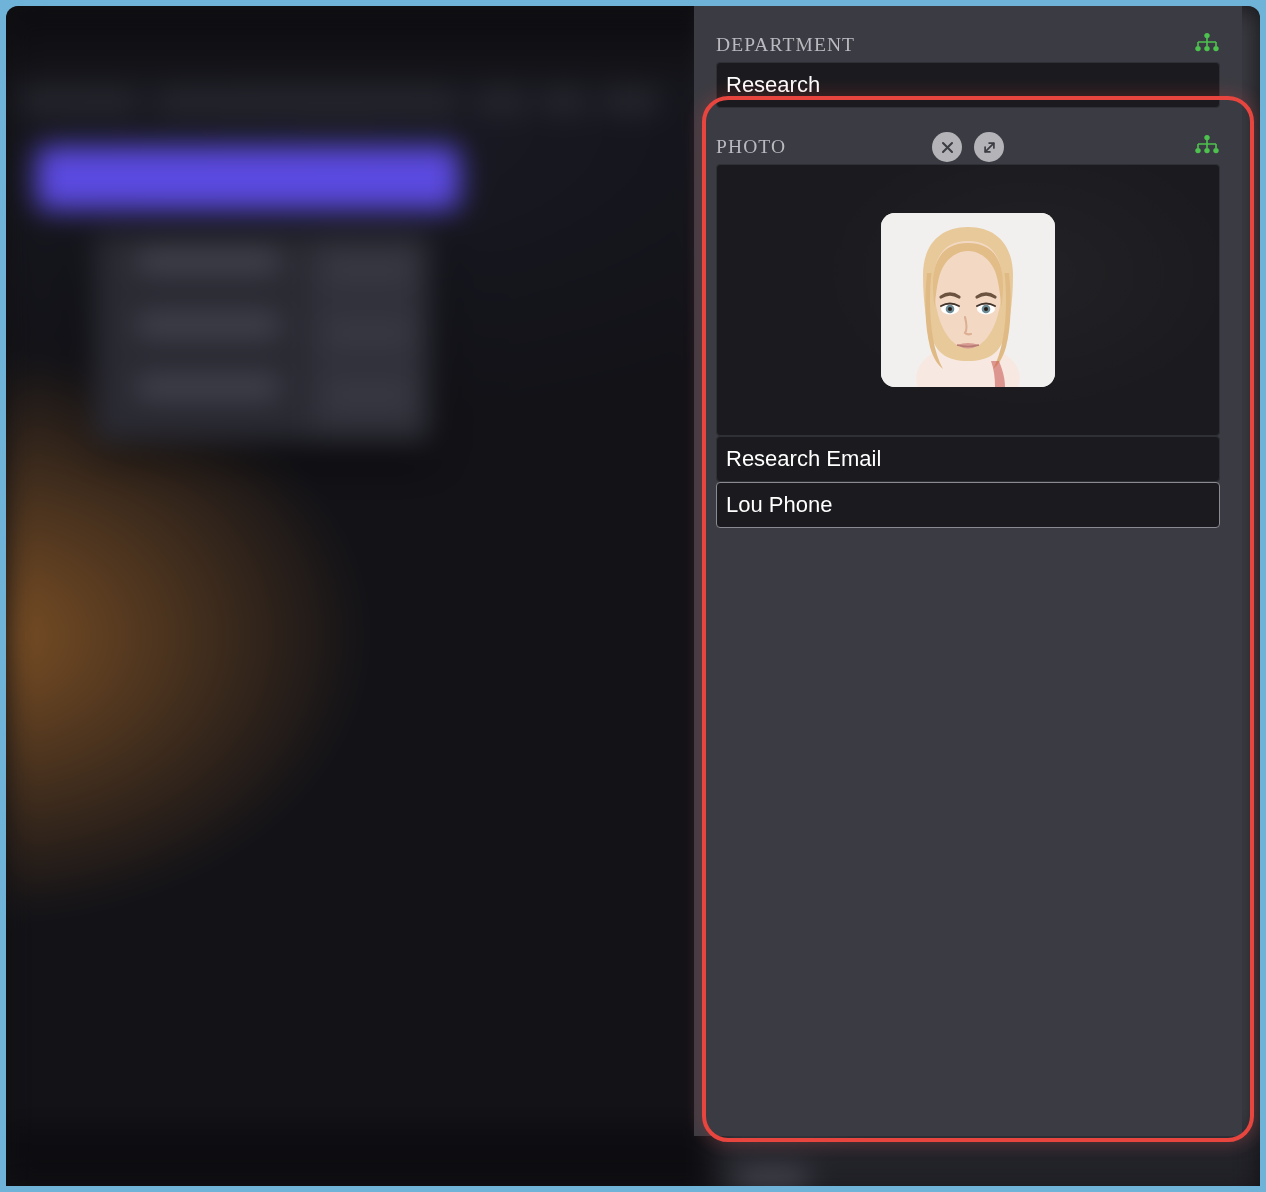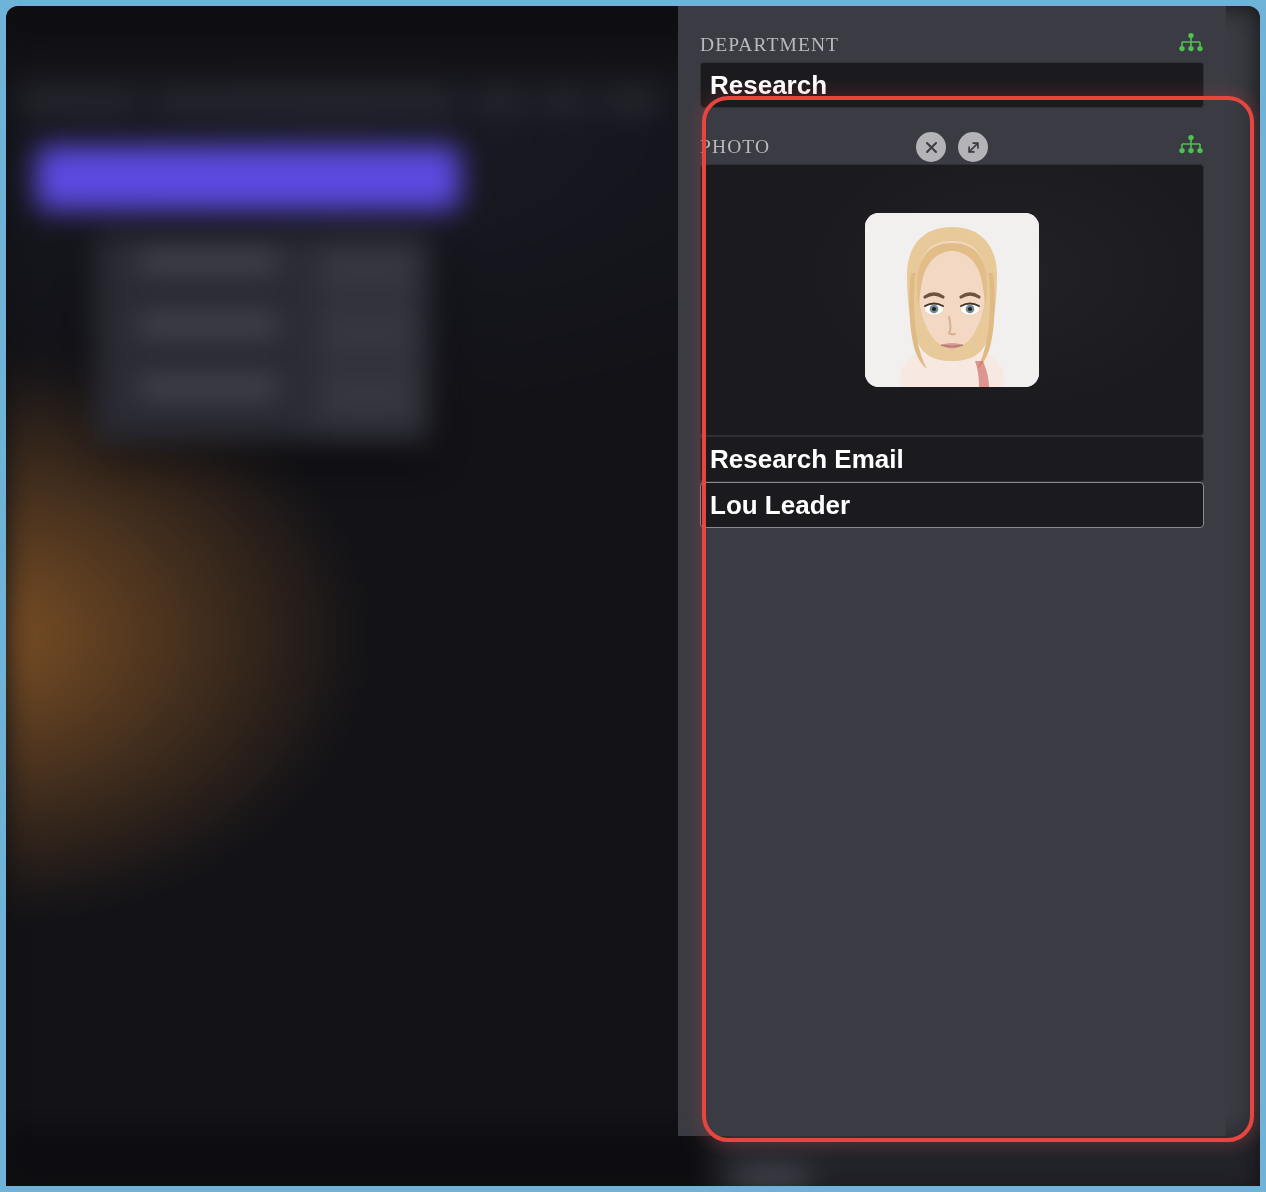--- a/index.html
+++ b/index.html
@@ -105,21 +105,21 @@
     background: #50515b; border-radius: 3px;
   }
   .bg-left-bottom {
     position: absolute; left: 0; top: 1120px; width: 706px; height: 60px;
     background: #0d0d11;
   }
 
   
   #panel {
     position: absolute;
-    left: 672px;
+    left: 688px;
     top: 0;
     width: 548px;
     height: 1130px;
     background: #3b3c43;
     overflow: hidden;
   }
   #panel-scroll {
     position: absolute;
     left: 0; top: 0; right: 0; bottom: 0;
     padding: 0 22px;
@@ -164,26 +164,25 @@
 
   .input {
     width: 100%;
     height: 46px;
     background: #1b1b1f;
     border: 1px solid #2f3035;
     border-radius: 4px;
     display: flex;
     align-items: center;
     padding: 0 9px;
-    font-size: 26px;
+    font-size: 22px;
     color: #ffffff;
     overflow: hidden;
     white-space: nowrap;
     cursor: text;
-    font-weight: bold;
   }
   .input.focused { border: 1px solid #8a8a92; }
   .input.placeholder { color: #7b7b82; }
 
   .photo-box {
     width: 100%;
     height: 272px;
     background: #1b1b1f;
     border: 1px solid #2f3035;
     border-radius: 4px;
@@ -329,20 +328,20 @@
                   <path d="M87 152c-12 0-20 6-24 14h48c-4-8-12-14-24-14z" fill="#f7e9e2"></path>
                   <path d="M118 148c4 10 6 18 6 26h-10c0-9-1-18-4-26z" fill="#c9524a" opacity=".55"></path>
                 </svg>
               </div>
             </div>
           </div>
           <div class="field">
             <div class="input">Research Email</div>
           </div>
           <div class="field">
-            <div class="input focused">Lou Leader</div>
+            <div class="input focused">Lou Phone</div>
           </div>
         </div>
     </div>
 
     <div id="highlight"></div>
   </div>
 </div>
 
 </body></html>

